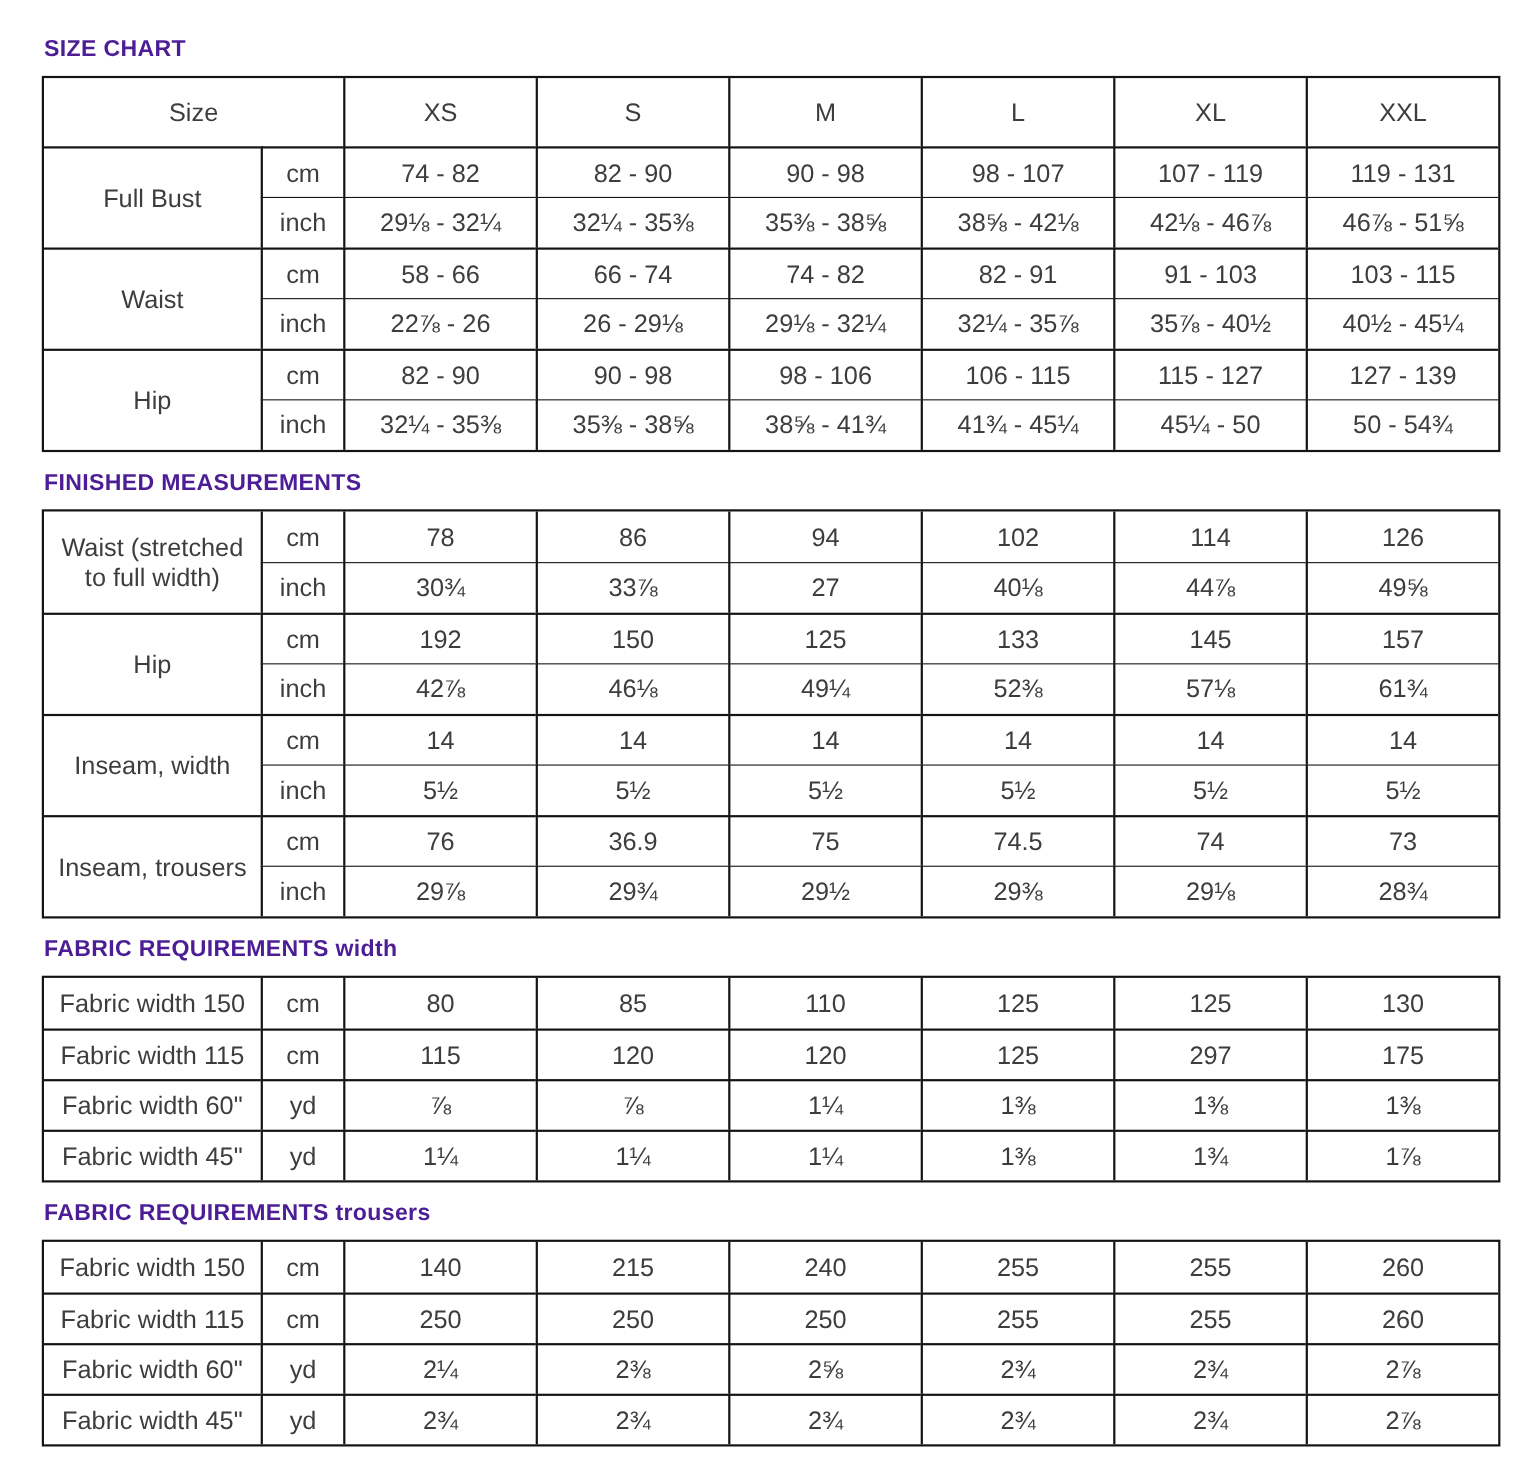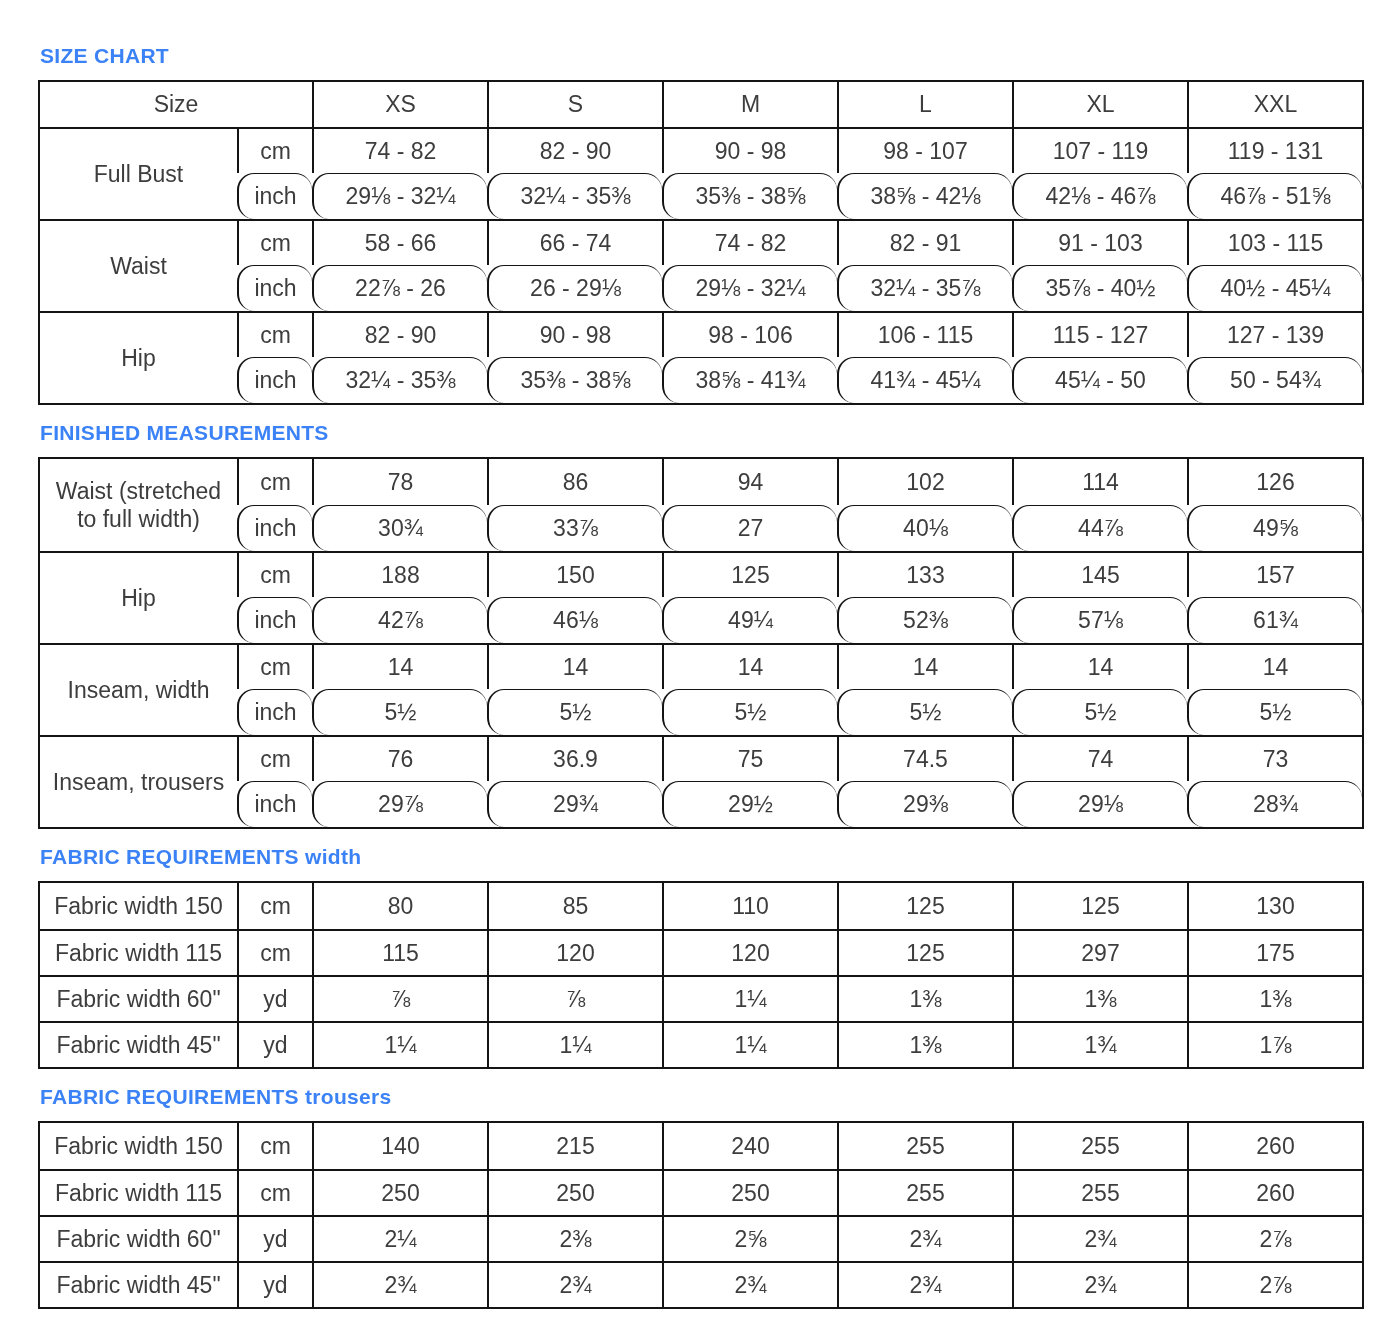--- a/index.html
+++ b/index.html
@@ -10,23 +10,23 @@
     background: #ffffff;
     font-family: "Liberation Sans", sans-serif;
     color: #3d3d3d;
     padding: 33px 36px 0 38px;
     overflow: hidden;
   }
   h2.section-title {
     font-size: 21px;
     line-height: 24px;
     font-weight: 700;
-    color: #3b82f6;
+    color: #4c1d95;
     letter-spacing: 0.3px;
-    margin: 11px 0 12px 2px;
+    margin: 0 0 12px 2px;
   }
   table.data-table {
     border-collapse: separate;
     border-spacing: 0;
     table-layout: fixed;
     width: 1326px;
     border: 2px solid #141414;
     margin: 0 0 16px 0;
     font-size: 23px;
     color: #3d3d3d;
@@ -36,32 +36,32 @@
   col.c-size  { width: 175px; }
   th, td {
     padding: 0 6px;
     text-align: center;
     vertical-align: middle;
     font-weight: 400;
     line-height: 1.22;
     overflow: hidden;
   }
   th {
-    height: 45px;
+    height: 62px;
     border-left: 2px solid #141414;
     border-top: none;
   }
   thead th:first-child { border-left: none; }
   td {
     height: 46px;
     border-left: 2px solid #141414;
     border-top: 2px solid #141414;
   }
   td.label-cell { border-left: none; }
-  tr.sub-row td { border-top-width: 1px; border-radius: 17px; }
+  tr.sub-row td { border-top-width: 1px; }
   table.no-head tbody tr:first-child td { border-top: none; margin-top: 44px; }
 </style>
 </head>
 <body>
 
 <h2 class="section-title">SIZE CHART</h2>
 <table class="data-table">
   <colgroup>
     <col class="c-label">
       <col class="c-unit">
@@ -172,21 +172,21 @@
         <td class="value-cell">30¾</td>
         <td class="value-cell">33⅞</td>
         <td class="value-cell">27</td>
         <td class="value-cell">40⅛</td>
         <td class="value-cell">44⅞</td>
         <td class="value-cell">49⅝</td>
       </tr>
       <tr class="group-start">
         <td class="label-cell" rowspan="2">Hip</td>
         <td class="unit-cell">cm</td>
-        <td class="value-cell">188</td>
+        <td class="value-cell">192</td>
         <td class="value-cell">150</td>
         <td class="value-cell">125</td>
         <td class="value-cell">133</td>
         <td class="value-cell">145</td>
         <td class="value-cell">157</td>
       </tr>
       <tr class="sub-row">
         <td class="unit-cell">inch</td>
         <td class="value-cell">42⅞</td>
         <td class="value-cell">46⅛</td>

